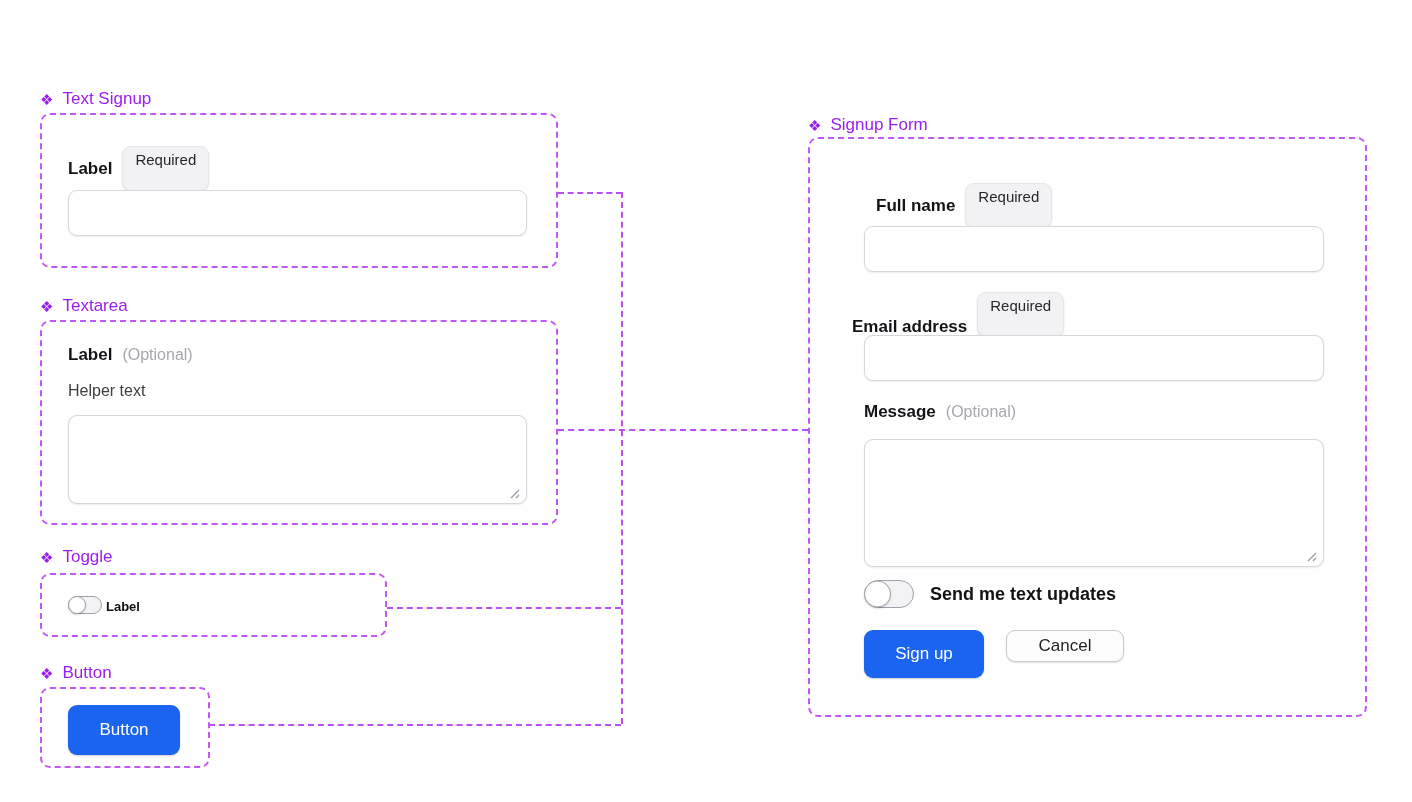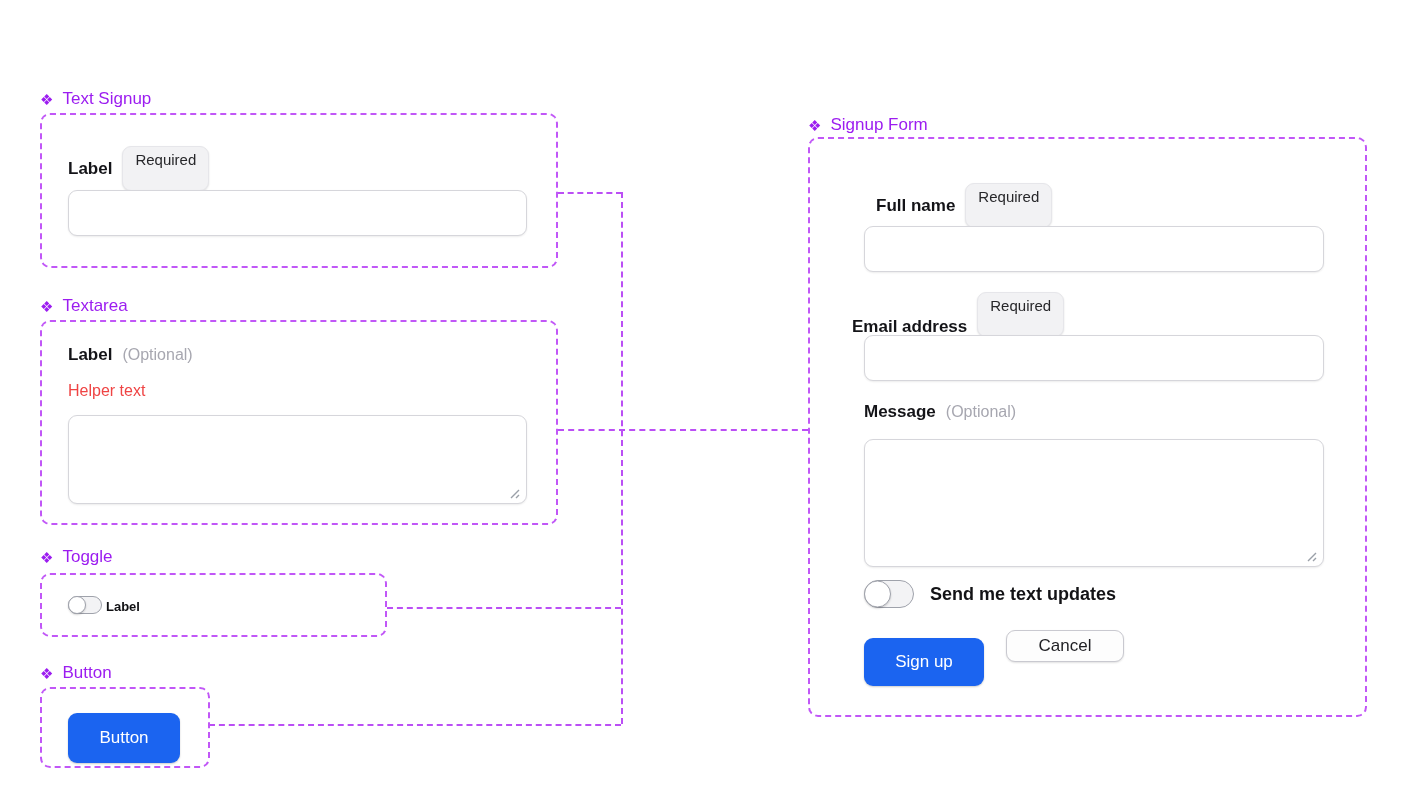--- a/index.html
+++ b/index.html
@@ -17,36 +17,36 @@
 
   .dashed-box { position: absolute; border: 2px dashed #c157f7; border-radius: 10px; }
 
   .connector { position: absolute; }
   .connector.h { border-top: 2px dashed #bb4ff5; height: 0; }
   .connector.v { border-left: 2px dashed #bb4ff5; width: 0; }
 
   .field-label-row { position: absolute; display: flex; align-items: center; gap: 10px; }
   .bold-label { font-size: 17px; font-weight: 700; color: #141418; }
   .optional { font-size: 16px; font-weight: 400; color: #a7a7b0; }
-  .helper-text { position: absolute; font-size: 16px; color: #ef4444; }
+  .helper-text { position: absolute; font-size: 16px; color: #404040; }
 
   .badge { background: #f2f2f4; border: 1px solid #e6e6ea; border-radius: 9px;
            padding: 3px 12px 20px; font-size: 15px; color: #27272a;
            box-shadow: 0 1px 2px rgba(0,0,0,.12); line-height: 20px; }
 
   .text-input, .text-area { position: absolute; background: #ffffff;
            border: 1px solid #d6d6db; border-radius: 9px;
            box-shadow: 0 1px 2px rgba(0,0,0,.08); outline: none;
            font-family: "Liberation Sans", sans-serif; font-size: 16px; padding: 8px 12px;
            resize: none; }
   .resize-grip { position: absolute; }
 
   .btn { position: absolute; border: none; border-radius: 9px; font-family: "Liberation Sans", sans-serif;
          font-size: 17px; cursor: pointer; display: flex; align-items: center; justify-content: center; }
-  .btn.primary { background: #1b64f0; color: #ffffff; box-shadow: 0 1px 2px rgba(0,0,0,.2); margin-top: 8px; }
+  .btn.primary { background: #1b64f0; color: #ffffff; box-shadow: 0 1px 2px rgba(0,0,0,.2); }
   .btn.secondary { background: #fdfdfd; color: #1f1f23; border: 1px solid #c9c9d0;
                    box-shadow: 0 1px 2px rgba(0,0,0,.12); }
 
   .toggle { position: absolute; border-radius: 999px; background: #f3f3f5;
             border: 1.5px solid #9fa2ab; cursor: pointer; }
   .toggle .knob { position: absolute; left: -1px; top: 50%; transform: translateY(-50%);
             background: #ffffff; border: 1.5px solid #9fa2ab; border-radius: 50%;
             box-shadow: 0 1px 2px rgba(0,0,0,.18); }
   .toggle.small { width: 34px; height: 18px; }
   .toggle.small .knob { width: 18px; height: 18px; }

